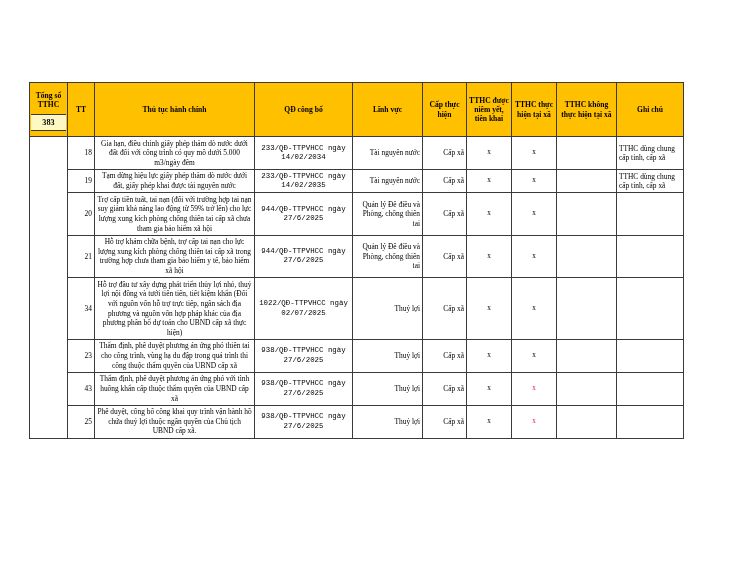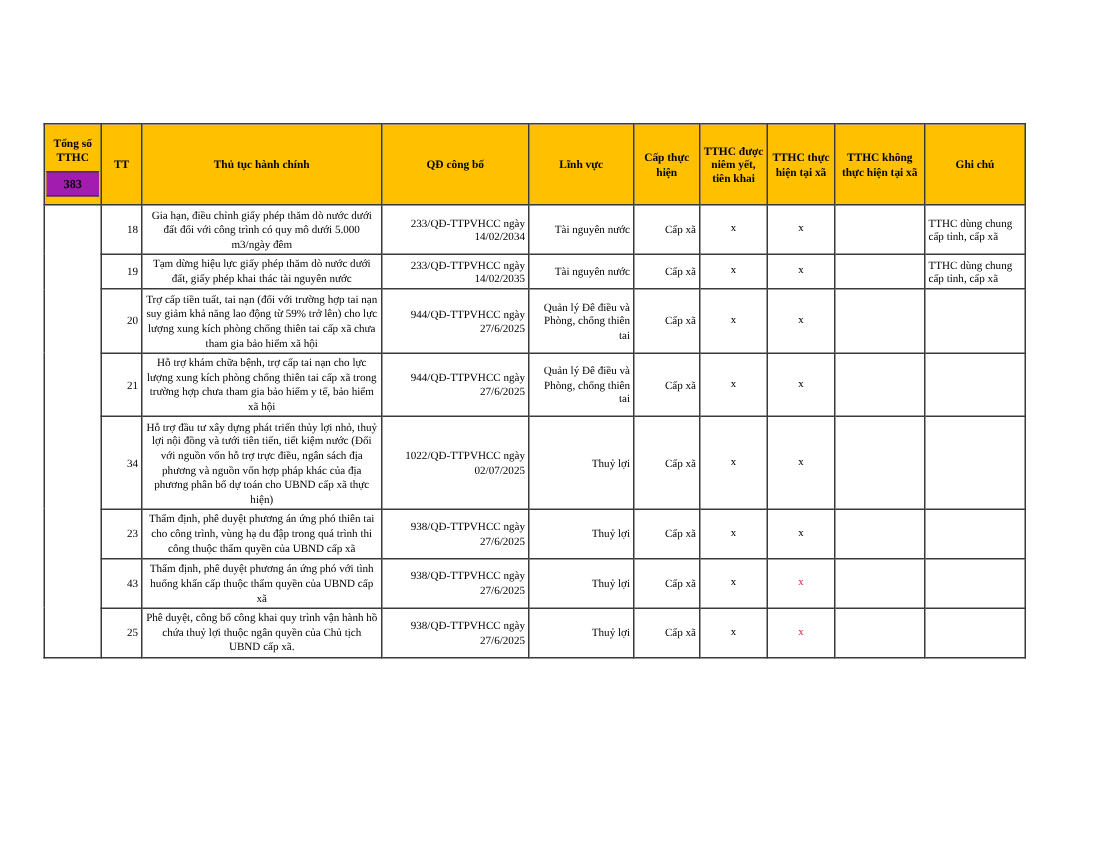--- a/index.html
+++ b/index.html
@@ -54,38 +54,38 @@
     padding: 2px 1px 0 1px;
     vertical-align: top;
   }
   .total-head-label {
     display: block;
     padding-top: 3px;
     padding-bottom: 5px;
   }
   .total-badge {
     display: block;
-    background: #a21caf;
+    background: #fef9c3;
     color: #000000;
     font-weight: bold;
     font-size: 8.2px;
     text-align: center;
     padding: 2.4px 0 2.2px 0;
     margin: 0 -1px -0px -1px;
     border-top: 0.9px solid #3a3a3a;
     border-bottom: 0.9px solid #3a3a3a;
   }
   tbody td {
     background: #ffffff;
     font-size: 7.4px;
   }
   td.c-total { width: 38px; }
   td.c-tt { width: 27px; text-align: right; }
   td.c-proc { width: 160px; text-align: center; line-height: 1.3; }
-  td.c-decision { width: 98px; text-align: right; }
+  td.c-decision { width: 98px; text-align: center; font-family: Liberation Mono, monospace; }
   td.c-field { width: 70px; text-align: right; }
   td.c-level { width: 44px; text-align: right; }
   td.c-posted { width: 45px; text-align: center; }
   td.c-atcommune { width: 45px; text-align: center; }
   td.c-notatcommune { width: 60px; text-align: center; }
   td.c-note { width: 67px; text-align: left; line-height: 1.24; }
   .mark-x { font-size: 7.2px; }
   .mark-x.red { color: #E8234A; }
 </style>
 </head>
@@ -131,21 +131,21 @@
             <td class="c-decision">233/QĐ-TTPVHCC ngày 14/02/2034</td>
             <td class="c-field">Tài nguyên nước</td>
             <td class="c-level">Cấp xã</td>
             <td class="c-posted mark-x">x</td>
             <td class="c-atcommune mark-x">x</td>
             <td class="c-notatcommune"></td>
             <td class="c-note">TTHC dùng chung cấp tỉnh, cấp xã</td>
           </tr>
           <tr>
             <td class="c-tt">19</td>
-            <td class="c-proc">Tạm dừng hiệu lực giấy phép thăm dò nước dưới đất, giấy phép khai thác tài nguyên nước</td>
+            <td class="c-proc">Tạm dừng hiệu lực giấy phép thăm dò nước dưới đất, giấy phép khai được tài nguyên nước</td>
             <td class="c-decision">233/QĐ-TTPVHCC ngày 14/02/2035</td>
             <td class="c-field">Tài nguyên nước</td>
             <td class="c-level">Cấp xã</td>
             <td class="c-posted mark-x">x</td>
             <td class="c-atcommune mark-x">x</td>
             <td class="c-notatcommune"></td>
             <td class="c-note">TTHC dùng chung cấp tỉnh, cấp xã</td>
           </tr>
           <tr>
             <td class="c-tt">20</td>
@@ -164,21 +164,21 @@
             <td class="c-decision">944/QĐ-TTPVHCC ngày 27/6/2025</td>
             <td class="c-field">Quản lý Đê điều và Phòng, chống thiên tai</td>
             <td class="c-level">Cấp xã</td>
             <td class="c-posted mark-x">x</td>
             <td class="c-atcommune mark-x">x</td>
             <td class="c-notatcommune"></td>
             <td class="c-note"></td>
           </tr>
           <tr>
             <td class="c-tt">34</td>
-            <td class="c-proc">Hỗ trợ đầu tư xây dựng phát triển thủy lợi nhỏ, thuỷ lợi nội đồng và tưới tiên tiến, tiết kiệm nước (Đối với nguồn vốn hỗ trợ trực điều, ngân sách địa phương và nguồn vốn hợp pháp khác của địa phương phân bổ dự toán cho UBND cấp xã thực hiện)</td>
+            <td class="c-proc">Hỗ trợ đầu tư xây dựng phát triển thủy lợi nhỏ, thuỷ lợi nội đồng và tưới tiên tiến, tiết kiệm khẩn (Đối với nguồn vốn hỗ trợ trực tiếp, ngân sách địa phương và nguồn vốn hợp pháp khác của địa phương phân bổ dự toán cho UBND cấp xã thực hiện)</td>
             <td class="c-decision">1022/QĐ-TTPVHCC ngày 02/07/2025</td>
             <td class="c-field">Thuỷ lợi</td>
             <td class="c-level">Cấp xã</td>
             <td class="c-posted mark-x">x</td>
             <td class="c-atcommune mark-x">x</td>
             <td class="c-notatcommune"></td>
             <td class="c-note"></td>
           </tr>
           <tr>
             <td class="c-tt">23</td>

